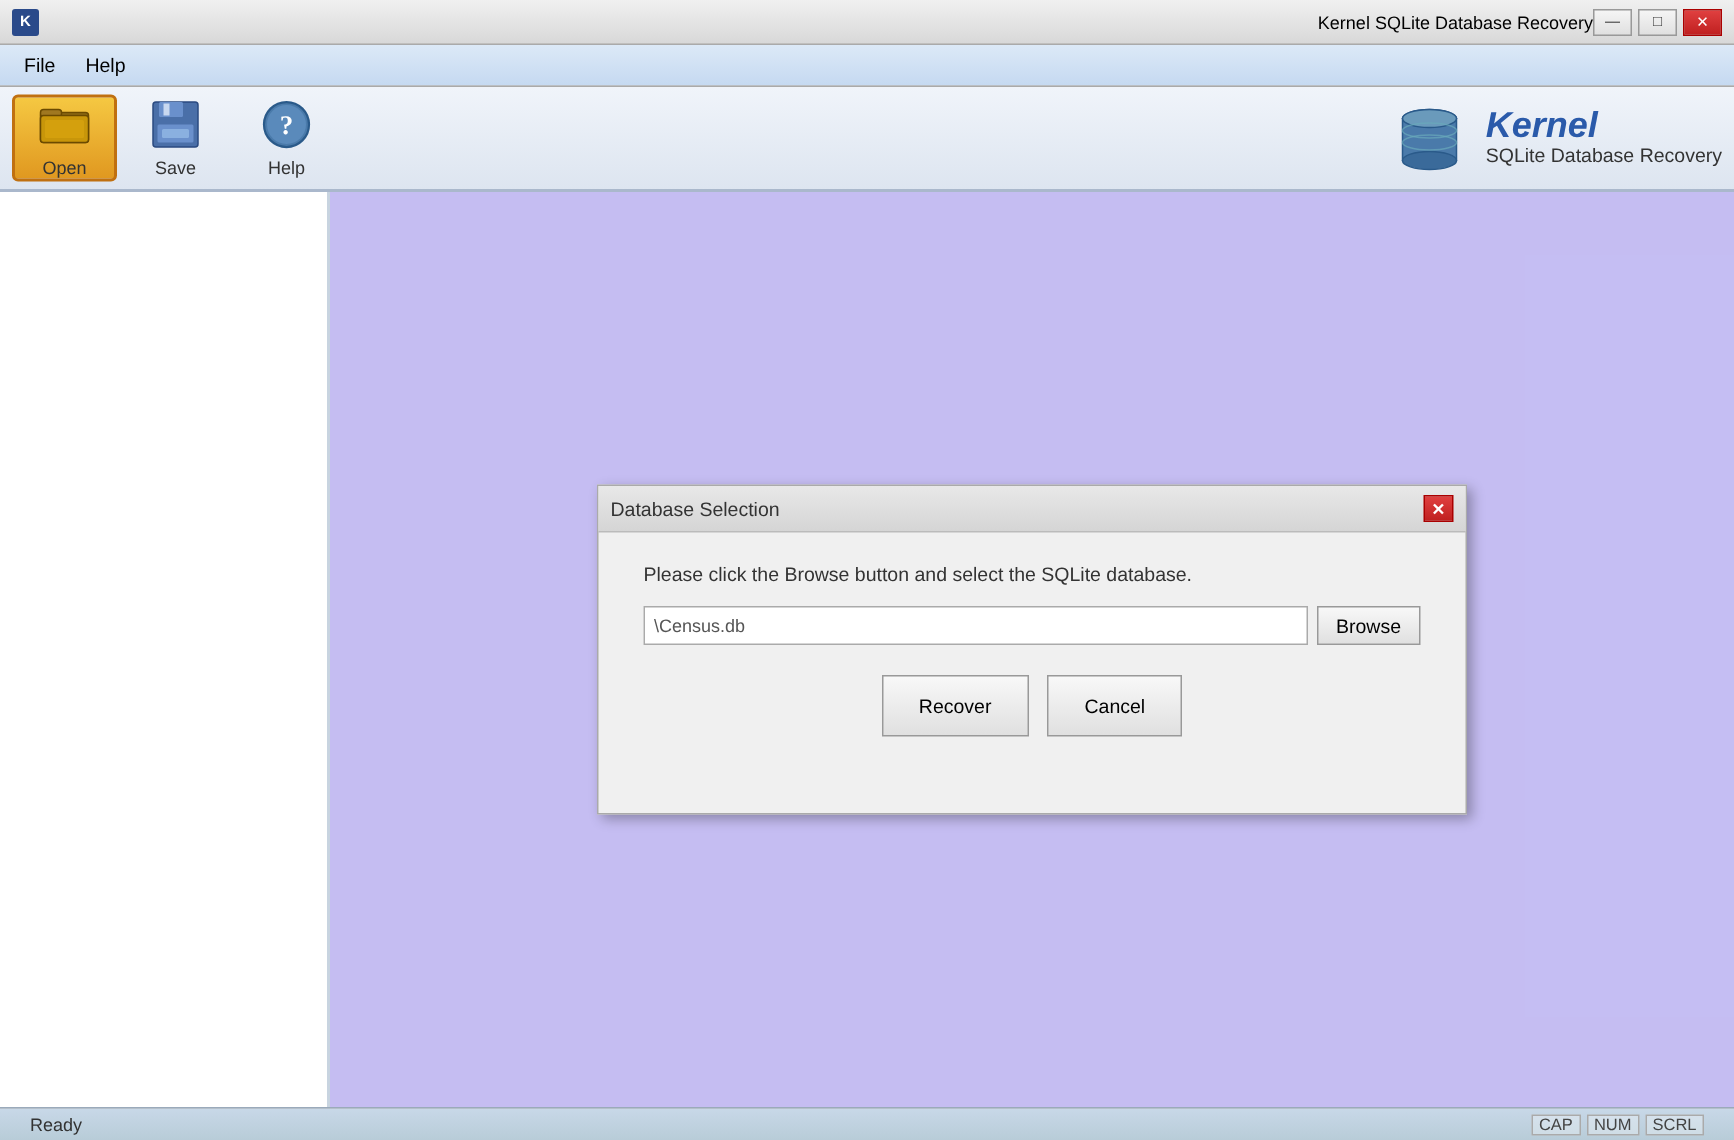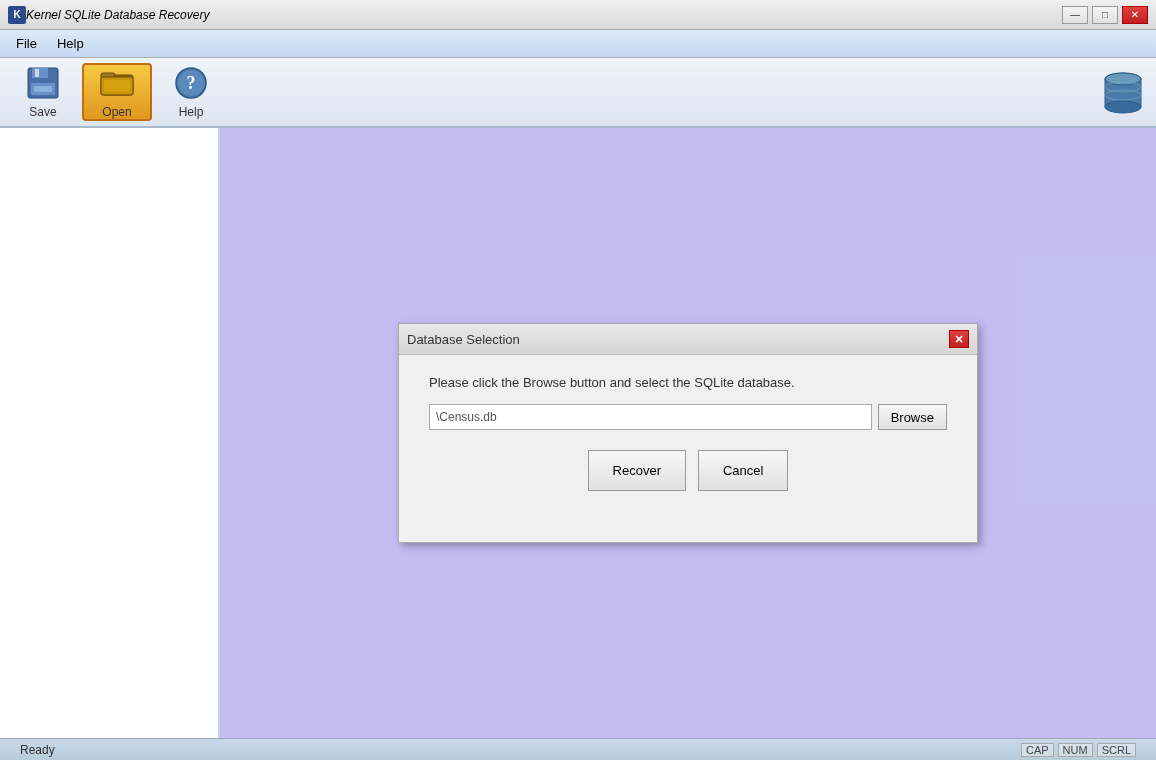--- a/index.html
+++ b/index.html
@@ -22,24 +22,23 @@
       display: flex;
       align-items: center;
       justify-content: space-between;
       padding: 0 8px;
       border-bottom: 1px solid #aaa;
       user-select: none;
     }
 
     #title-text {
       flex: 1;
-      text-align: left;
+      text-align: right;
       font-size: 12px;
       color: #000;
-      font-style: italic;
     }
 
     #title-logo {
       width: 18px;
       height: 18px;
       background: #2a4a8a;
       border-radius: 2px;
       display: flex;
       align-items: center;
       justify-content: center;
@@ -330,46 +329,46 @@
   </div>
 </div>
 
 <div id="menu-bar">
   <span class="menu-item">File</span>
   <span class="menu-item">Help</span>
 </div>
 
 <div id="toolbar">
 
+  <button class="toolbar-btn active">
+    <div class="toolbar-icon">
+      <svg width="36" height="36" viewBox="0 0 36 36">
+
+        <rect x="2" y="10" width="32" height="20" rx="2" fill="#8B6914" stroke="#6B4A00" stroke-width="1"></rect>
+        <rect x="2" y="8" width="14" height="5" rx="2" fill="#a07820" stroke="#6B4A00" stroke-width="1"></rect>
+        <rect x="2" y="12" width="32" height="18" rx="2" fill="#c8960a" stroke="#6B4A00" stroke-width="1"></rect>
+        <rect x="5" y="15" width="26" height="12" rx="1" fill="#e0aa10" opacity="0.5"></rect>
+      </svg>
+    </div>
+    <span>Open</span>
+  </button>
+
   <button class="toolbar-btn">
     <div class="toolbar-icon">
       <svg width="36" height="36" viewBox="0 0 36 36">
         <rect x="3" y="3" width="30" height="30" rx="2" fill="#4a6fa8" stroke="#2a4a80" stroke-width="1"></rect>
         <rect x="7" y="3" width="16" height="10" rx="1" fill="#6a90cc"></rect>
         <rect x="10" y="4" width="4" height="8" fill="#c8d8f0"></rect>
         <rect x="6" y="18" width="24" height="12" rx="1" fill="#6a90cc"></rect>
         <rect x="9" y="21" width="18" height="6" rx="1" fill="#8ab0e0"></rect>
       </svg>
     </div>
     <span>Save</span>
   </button>
 
-  <button class="toolbar-btn active">
-    <div class="toolbar-icon">
-      <svg width="36" height="36" viewBox="0 0 36 36">
-
-        <rect x="2" y="10" width="32" height="20" rx="2" fill="#8B6914" stroke="#6B4A00" stroke-width="1"></rect>
-        <rect x="2" y="8" width="14" height="5" rx="2" fill="#a07820" stroke="#6B4A00" stroke-width="1"></rect>
-        <rect x="2" y="12" width="32" height="18" rx="2" fill="#c8960a" stroke="#6B4A00" stroke-width="1"></rect>
-        <rect x="5" y="15" width="26" height="12" rx="1" fill="#e0aa10" opacity="0.5"></rect>
-      </svg>
-    </div>
-    <span>Open</span>
-  </button>
-
   <button class="toolbar-btn">
     <div class="toolbar-icon">
       <svg width="36" height="36" viewBox="0 0 36 36">
         <circle cx="18" cy="18" r="15" fill="#4a7aaa" stroke="#2a5a8a" stroke-width="1.5"></circle>
         <circle cx="18" cy="18" r="13" fill="#5a8abb"></circle>
         <text x="18" y="24" text-anchor="middle" font-size="18" font-weight="bold" fill="white" font-family="serif">?</text>
       </svg>
     </div>
     <span>Help</span>
   </button>
@@ -378,20 +377,24 @@
     <div id="brand-logo">
       <svg width="50" height="50" viewBox="0 0 50 50">
 
         <ellipse cx="25" cy="12" rx="18" ry="6" fill="#5a8abb" stroke="#2a5a8a" stroke-width="1"></ellipse>
         <rect x="7" y="12" width="36" height="28" fill="#4a7aaa" stroke="#2a5a8a" stroke-width="1"></rect>
         <ellipse cx="25" cy="40" rx="18" ry="6" fill="#3a6a9a" stroke="#2a5a8a" stroke-width="1"></ellipse>
         <ellipse cx="25" cy="12" rx="18" ry="6" fill="#6a9abb" stroke="#2a5a8a" stroke-width="1"></ellipse>
         <ellipse cx="25" cy="20" rx="18" ry="5" fill="none" stroke="#6aaabb" stroke-width="1" opacity="0.7"></ellipse>
         <ellipse cx="25" cy="28" rx="18" ry="5" fill="none" stroke="#6aaabb" stroke-width="1" opacity="0.7"></ellipse>
       </svg>
+    </div>
+    <div id="brand-text">
+      <span id="brand-name">Kernel</span>
+      <span id="brand-subtitle">SQLite Database Recovery</span>
     </div>
   </div>
 </div>
 
 <div id="main-area">
 
   <div id="left-panel"></div>
 
   <div id="right-panel">
 

